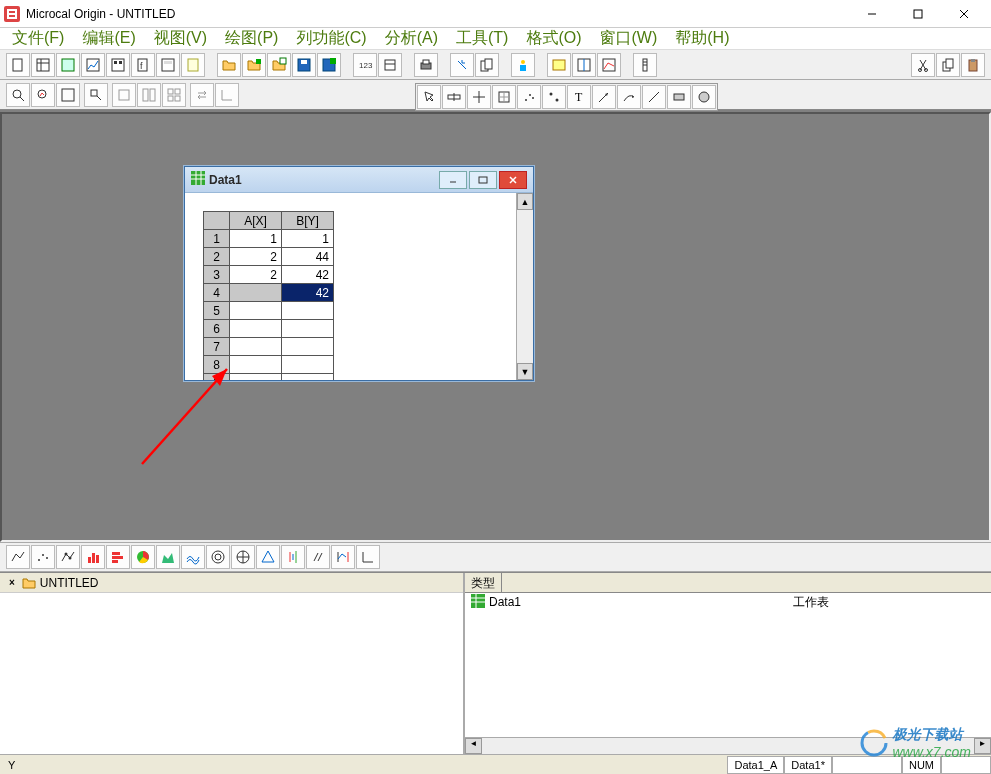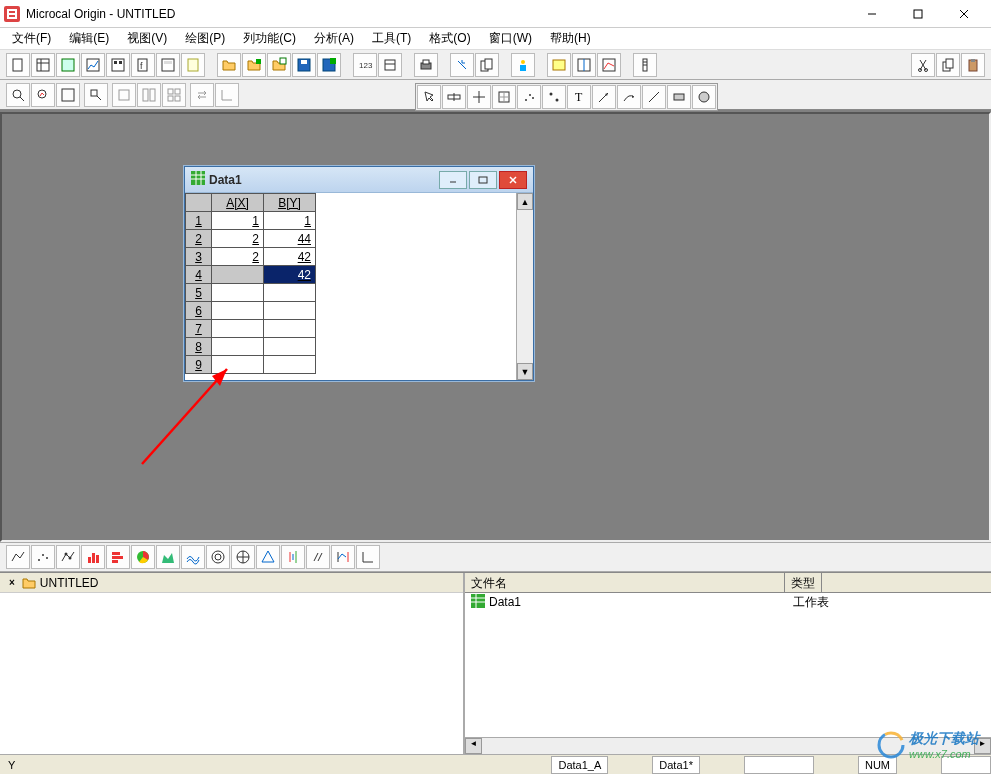--- a/index.html
+++ b/index.html
@@ -3,21 +3,21 @@
 <meta charset="utf-8">
 <style>
 * { box-sizing: border-box; margin: 0; padding: 0; }
 body { font-family: "Microsoft YaHei", SimSun, Arial, sans-serif; font-size: 12px; background: #808080; overflow: hidden; width: 991px; height: 774px; position: relative;}
 .titlebar { height: 28px; background: #fff; display: flex; align-items: center; padding: 10px 4px; border-bottom: 1px solid #ccc;}
 .app-icon { width: 16px; height: 16px; margin-right: 6px; display: inline-block;}
 .app-title { flex: 1; font-size: 12px; color: #000;}
 .win-controls { display:flex; gap: 0;}
 .winbtn { width: 46px; height: 26px; display: flex; align-items: center; justify-content: center; color:#333; }
 .menubar { height: 22px; background: #fff; display: flex; align-items: center; padding: 0 4px; border-bottom: 1px solid #ddd; gap: 2px;}
-.menuitem { padding: 2px 8px; font-size: 12px; color: #000000;}
+.menuitem { padding: 2px 8px; font-size: 16px; color: #4d7c0f;}
 .toolbar { height: 30px; background: #f0f0f0; border-bottom: 1px solid #aaa; display: flex; align-items: center; padding: 2px 4px; gap: 0;}
 .toolbar .sep { width: 8px;}
 .tb-group { display: flex; align-items: center; gap: 1px; padding: 0 2px; }
 .tbtn { width: 24px; height: 24px; border: 1px solid #bbb; background: #fdfdfd; display:flex; align-items:center; justify-content:center; font-size: 11px; color:#333;}
 .tbtn svg { width: 16px; height: 16px;}
 .toolbar2 { height: 30px; background: #f0f0f0; border-bottom: 1px solid #888; display: flex; align-items: center; padding: 2px 4px; }
 .workspace { position: absolute; top: 112px; left: 0; right: 0; height: 430px; background: #808080; border-left: 2px solid #555; border-top: 2px solid #555; border-right: 2px solid #eee; border-bottom: 2px solid #eee;}
 .inner-window { position: absolute; top: 52px; left: 182px; width: 350px; height: 215px; background: #fff; border: 1px solid #3b6ea5; box-shadow: 0 0 0 1px #99b8d8;}
 .iw-titlebar { height: 26px; background: linear-gradient(#d6e6f6,#bdd4ee); display:flex; align-items:center; padding: 0 6px; border-bottom: 1px solid #99b8d8;}
 .iw-title { flex:1; font-size: 12px; font-weight: bold; color: #2a2a2a; display:flex; align-items:center; gap:4px;}
@@ -36,25 +36,25 @@
 .panel-left { width: 465px; border-right: 2px solid #aaa; display:flex; flex-direction:column;}
 .panel-left-head { height: 20px; background:#ece9d8; border-bottom:1px solid #ccc; display:flex; align-items:center; padding: 0 9px; gap:4px;}
 .panel-left-body { flex:1; background:#fff; overflow:auto;}
 .panel-right { flex: 1; display:flex; flex-direction:column;}
 .panel-right-head { height: 20px; background:#ece9d8; border-bottom:1px solid #888; display:flex;}
 .pr-col { padding: 2px 6px; border-right:1px solid #888;}
 .pr-col.name { width: 320px;}
 .panel-right-body { flex:1; background:#fff;}
 .pr-row { height: 18px; display:flex; align-items:center; padding: 0 6px; gap:4px;}
 .statusbar { position: absolute; bottom:0; left:0; right:0; height: 20px; background:#ece9d8; border-top:1px solid #aaa; display:flex; align-items:center; font-size:11px;}
-.status-cell { border:1px solid #aaa; padding: 1px 6px; height:18px; display:flex; align-items:center; background:#fff;margin-left:44px;}
+.status-cell { border:1px solid #aaa; padding: 1px 6px; height:18px; display:flex; align-items:center; background:#fff;}
 .arrow-svg { position:absolute; pointer-events:none;}
-.watermark { position:absolute; right: 12px; bottom: 14px; font-size: 14px; font-style: italic; color:#2aa745; opacity: 0.85; display:flex; align-items:center; gap:4px;}
+.watermark { position:absolute; right: 20px; bottom: 14px; font-size: 14px; font-style: italic; color:#2aa745; opacity: 0.85; display:flex; align-items:center; gap:4px;}
 .scroll-area{ position:absolute; top:26px; left:0; right:0; bottom:0; display:flex;}
-.table-wrap{ flex:1; overflow:hidden; padding:0;text-decoration:underline;}
+.table-wrap{ flex:1; overflow:hidden; padding:18px;}
 .vscroll{ width:17px; background:#e8e8e8; border-left:1px solid #aaa; display:flex; flex-direction:column;}
 .vbtn{ height:17px; background:#ddd; border:1px solid #999; font-size:9px; display:flex; align-items:center; justify-content:center;}
 .vtrack{ flex:1; background:#eee;}
 .folder-icon{ width:14px; height:12px; display:inline-block;}
 .tb-float { position:absolute; background:#f0f0f0; padding:1px; display:flex; gap:1px; border:1px solid #999;}
 </style>
 </head>
 <body>
 
 <div class="titlebar">
@@ -631,21 +631,20 @@
       <span style="font-size:10px; font-weight:bold; padding-right:3px;">×</span>
       <span class="folder-icon"><svg viewBox="0 0 14 12">
             <path d="M1 2h4l1 2h7v7H1z" fill="#fc6" stroke="#a70"></path>
           </svg></span>
       <span>UNTITLED</span>
     </div>
     <div class="panel-left-body"></div>
   </div>
   <div class="panel-right">
     <div class="panel-right-head">
-      <div class="pr-col name">文件名</div>
       <div class="pr-col">类型</div>
     </div>
     <div class="panel-right-body">
       <div class="pr-row">
         <span><svg width="14" height="14" viewBox="0 0 14 14">
               <rect width="14" height="14" fill="#3a3"></rect>
               <line x1="0" y1="4" x2="14" y2="4" stroke="#fff"></line>
               <line x1="0" y1="8" x2="14" y2="8" stroke="#fff"></line>
               <line x1="5" y1="0" x2="5" y2="14" stroke="#fff"></line>
             </svg></span>
@@ -671,15 +670,15 @@
   <div class="status-cell" style="width:50px;"></div>
 </div>
 
 <div class="watermark">
   <svg width="28" height="28" viewBox="0 0 28 28">
       <circle cx="14" cy="14" r="12" fill="none" stroke="#2a88d8" stroke-width="3" stroke-dasharray="50 30"></circle>
       <circle cx="14" cy="14" r="12" fill="none" stroke="#f9b233" stroke-width="3" stroke-dasharray="20 60" stroke-dashoffset="-50"></circle>
     </svg>
   <div>
     <div style="color:#1776c3;font-weight:bold;">极光下载站</div>
-    <div style="color:#2aa745;font-size:11px;">www.x7.com</div>
+    <div style="color:#2aa745;font-size:14px;">www.x7.com</div>
   </div>
 </div>
 
 </body></html>

